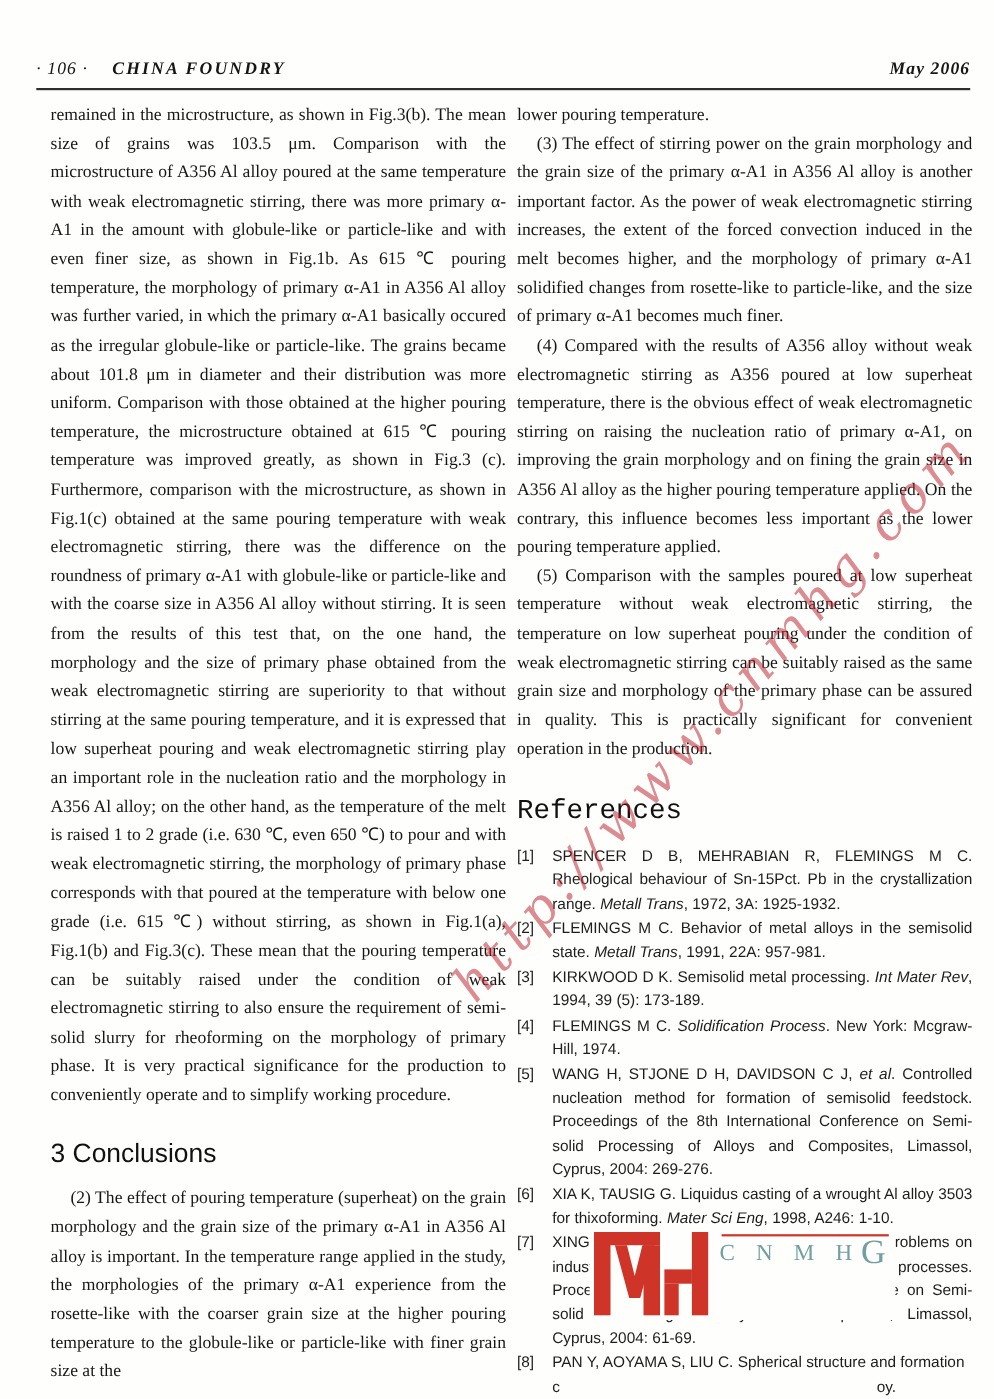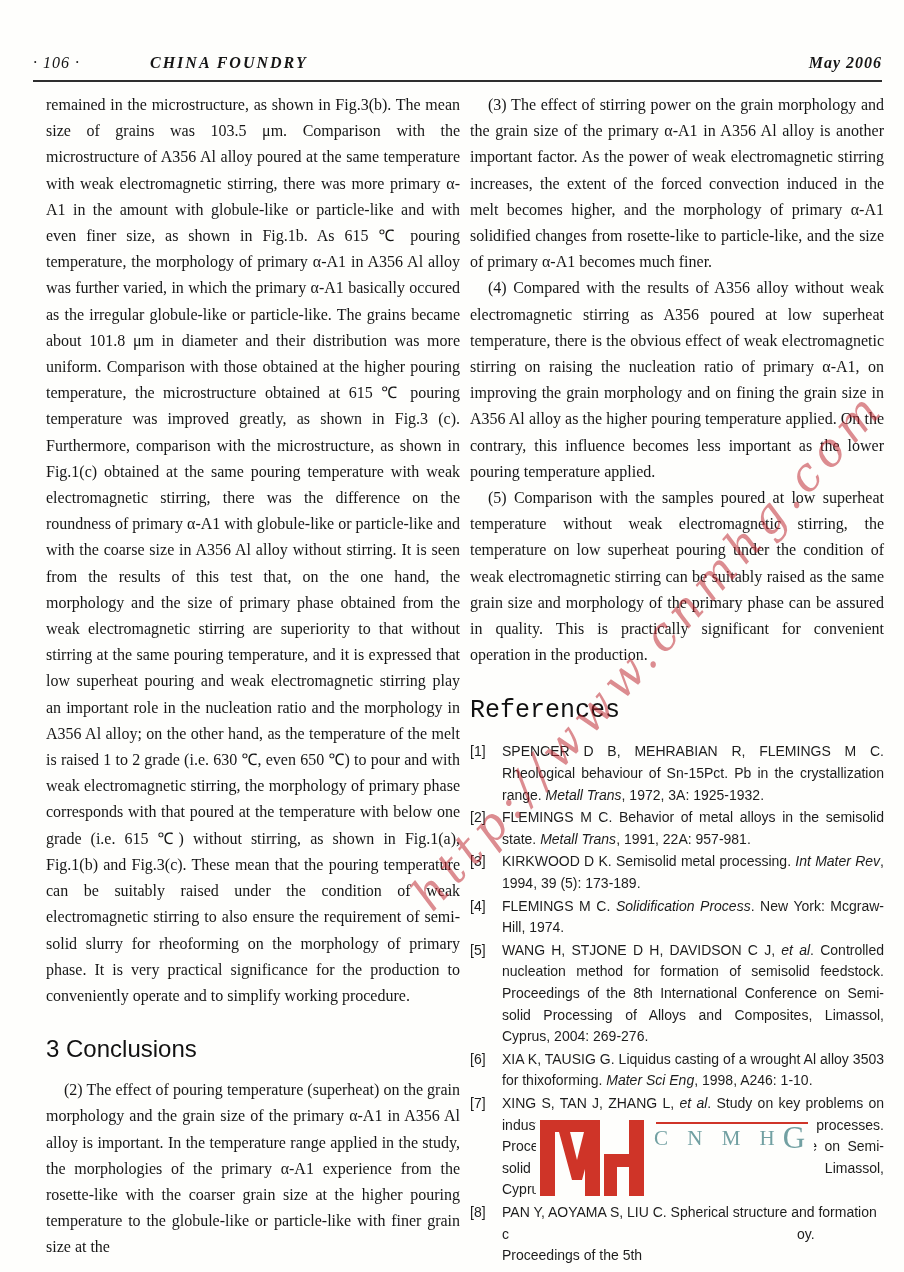--- a/index.html
+++ b/index.html
@@ -9,21 +9,20 @@
     background:#fefefc;
     overflow:hidden;
     font-family:"Liberation Serif",serif;
     color:#161616;
   }
   
   .hdr{
     position:absolute;left:33px;right:22px;top:54px;height:24px;
     display:flex;align-items:baseline;
     font-size:16px;
-    gap:48px;
   }
   .hdr .pageno{font-style:italic;letter-spacing:1px;}
   .hdr .journal{font-style:italic;font-weight:700;letter-spacing:2px;margin-left:22px;}
   .hdr .spacer{flex:1;}
   .hdr .issue{font-style:italic;font-weight:700;letter-spacing:1px;}
   .hdr-rule{
     position:absolute;left:33px;right:22px;top:80px;height:0;
     border-top:2.6px solid #2e2e2e;
   }
   
@@ -127,20 +126,21 @@
 
   <div class="columns">
 
     <div class="col">
       <p class="body-p">remained in the microstructure, as shown in Fig.3(b). The mean size of grains was 103.5 μm. Comparison with the microstructure of A356 Al alloy poured at the same temperature with weak electromagnetic stirring, there was more primary α-A1 in the amount with globule-like or particle-like and with even finer size, as shown in Fig.1b. As 615 ℃ pouring temperature, the morphology of primary α-A1 in A356 Al alloy was further varied, in which the primary α-A1 basically occured as the irregular globule-like or particle-like. The grains became about 101.8 μm in diameter and their distribution was more uniform. Comparison with those obtained at the higher pouring temperature, the microstructure obtained at 615 ℃ pouring temperature was improved greatly, as shown in Fig.3 (c). Furthermore, comparison with the microstructure, as shown in Fig.1(c) obtained at the same pouring temperature with weak electromagnetic stirring, there was the difference on the roundness of primary α-A1 with globule-like or particle-like and with the coarse size in A356 Al alloy without stirring. It is seen from the results of this test that, on the one hand, the morphology and the size of primary phase obtained from the weak electromagnetic stirring are superiority to that without stirring at the same pouring temperature, and it is expressed that low superheat pouring and weak electromagnetic stirring play an important role in the nucleation ratio and the morphology in A356 Al alloy; on the other hand, as the temperature of the melt is raised 1 to 2 grade (i.e. 630 ℃, even 650 ℃) to pour and with weak electromagnetic stirring, the morphology of primary phase corresponds with that poured at the temperature with below one grade (i.e. 615 ℃) without stirring, as shown in Fig.1(a), Fig.1(b) and Fig.3(c). These mean that the pouring temperature can be suitably raised under the condition of weak electromagnetic stirring to also ensure the requirement of semi-solid slurry for rheoforming on the morphology of primary phase. It is very practical significance for the production to conveniently operate and to simplify working procedure.</p>
       <h2 class="sec-heading">3 Conclusions</h2>
       <p class="body-p indent">(2) The effect of pouring temperature (superheat) on the grain morphology and the grain size of the primary α-A1 in A356 Al alloy is important. In the temperature range applied in the study, the morphologies of the primary α-A1 experience from the rosette-like with the coarser grain size at the higher pouring temperature to the globule-like or particle-like with finer grain size at the</p>
     </div>
 
     <div class="col">
+      <p class="body-p">lower pouring temperature.</p>
       <p class="body-p indent">(3) The effect of stirring power on the grain morphology and the grain size of the primary α-A1 in A356 Al alloy is another important factor. As the power of weak electromagnetic stirring increases, the extent of the forced convection induced in the melt becomes higher, and the morphology of primary α-A1 solidified changes from rosette-like to particle-like, and the size of primary α-A1 becomes much finer.</p>
       <p class="body-p indent">(4) Compared with the results of A356 alloy without weak electromagnetic stirring as A356 poured at low superheat temperature, there is the obvious effect of weak electromagnetic stirring on raising the nucleation ratio of primary α-A1, on improving the grain morphology and on fining the grain size in A356 Al alloy as the higher pouring temperature applied. On the contrary, this influence becomes less important as the lower pouring temperature applied.</p>
       <p class="body-p indent">(5) Comparison with the samples poured at low superheat temperature without weak electromagnetic stirring, the temperature on low superheat pouring under the condition of weak electromagnetic stirring can be suitably raised as the same grain size and morphology of the primary phase can be assured in quality. This is practically significant for convenient operation in the production.</p>
       <h2 class="refs-heading">References</h2>
       <ol class="refs" id="refs-list">
           <li><span class="refnum">[1]</span><span>SPENCER D B, MEHRABIAN R, FLEMINGS M C. Rheological behaviour of Sn-15Pct. Pb in the crystallization range. </span><em>Metall Trans</em><span>, 1972, 3A: 1925-1932.</span></li>
           <li><span class="refnum">[2]</span><span>FLEMINGS M C. Behavior of metal alloys in the semisolid state. </span><em>Metall Trans</em><span>, 1991, 22A: 957-981.</span></li>
           <li><span class="refnum">[3]</span><span>KIRKWOOD D K. Semisolid metal processing. </span><em>Int Mater Rev</em><span>, 1994, 39 (5): 173-189.</span></li>
           <li><span class="refnum">[4]</span><span>FLEMINGS M C. </span><em>Solidification Process</em><span>. New York: Mcgraw- Hill, 1974.</span></li>
           <li><span class="refnum">[5]</span><span>WANG H, STJONE D H, DAVIDSON C J, </span><em>et al</em><span>. Controlled nucleation method for formation of semisolid feedstock. Proceedings of the 8th International Conference on Semi-solid Processing of Alloys and Composites, Limassol, Cyprus, 2004: 269-276.</span></li>

